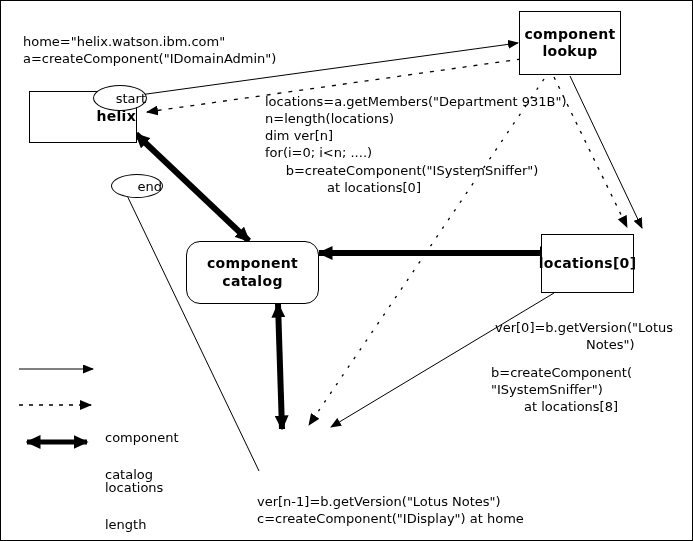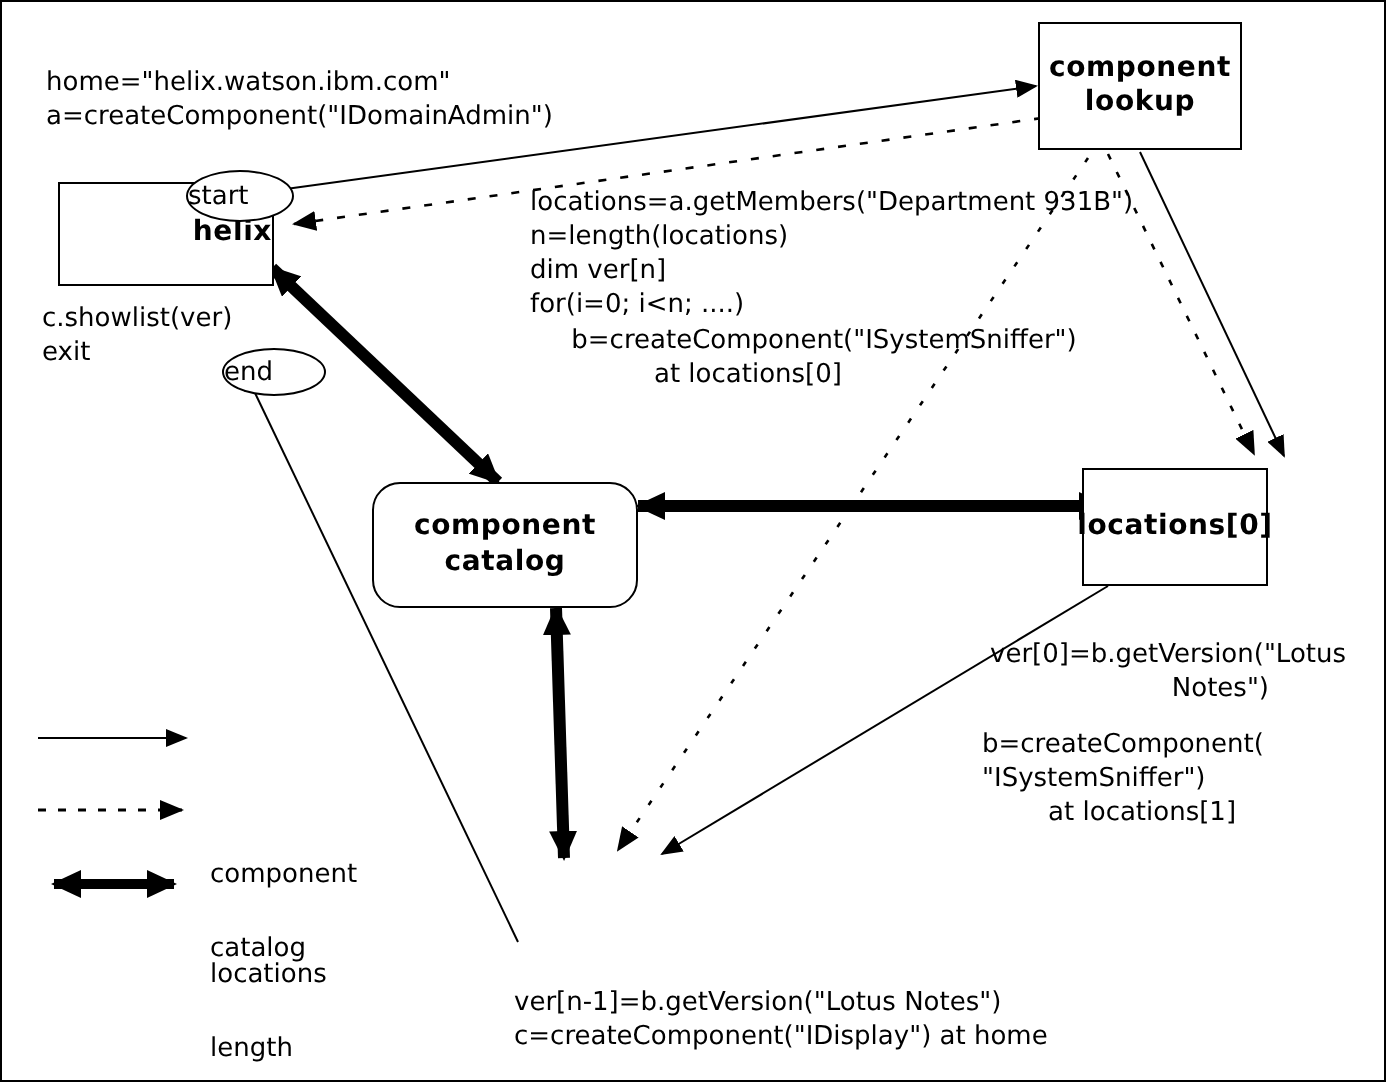--- a/index.html
+++ b/index.html
@@ -46,21 +46,21 @@
     padding-left: 10px;
   }
   .oval {
     position: absolute;
     box-sizing: border-box;
     background: #ffffff;
     border: 1.2px solid #000000;
     border-radius: 50%;
     display: flex;
     align-items: center;
-    justify-content: flex-start;
+    justify-content: flex-end;
     font-size: 13px;
     z-index: 4;
   }
   .rounded {
     border-radius: 14px;
   }
   .code {
     position: absolute;
     font-size: 13px;
     line-height: 1.32;
@@ -144,36 +144,34 @@
       <path d="M18,404 L90,404" fill="none" stroke="#000000" stroke-width="1.6" stroke-dasharray="4 6" marker-end="url(#ah-dot)"></path>
     </g>
     <g>
       <path d="M26,441 L86,441" fill="none" stroke="#000000" stroke-width="5" marker-end="url(#ah-thick)" marker-start="url(#ah-thick-start)"></path>
     </g>
   </svg>
 
   <div class="code" style="left:22px; top:32px;">home="helix.watson.ibm.com"
 a=createComponent("IDomainAdmin")</div>
 
-  <div class="code" style="left:20px; top:150px;">c.showlist(ver)
-exit</div>
 
   <div class="code" style="left:264px; top:92px;">locations=a.getMembers("Department 931B")
 n=length(locations)
 dim ver[n]
 for(i=0; i&lt;n; ....)
      b=createComponent("ISystemSniffer")
                at locations[0]</div>
 
   <div class="code" style="left:494px; top:318px;">ver[0]=b.getVersion("Lotus
                       Notes")</div>
 
   <div class="code" style="left:490px; top:363px;">b=createComponent(
 "ISystemSniffer")
-        at locations[1]</div>
+        at locations[8]</div>
 
   <div class="code" style="left:256px; top:492px;">ver[n-1]=b.getVersion("Lotus Notes")
 c=createComponent("IDisplay") at home</div>
 
   <div class="node node-left" style="left:28px; top:90px; width:108px; height:52px;">
     <span>helix</span>
   </div>
 
   <div class="oval" style="left:92px; top:84px; width:54px; height:26px;">
     <span>start</span>

